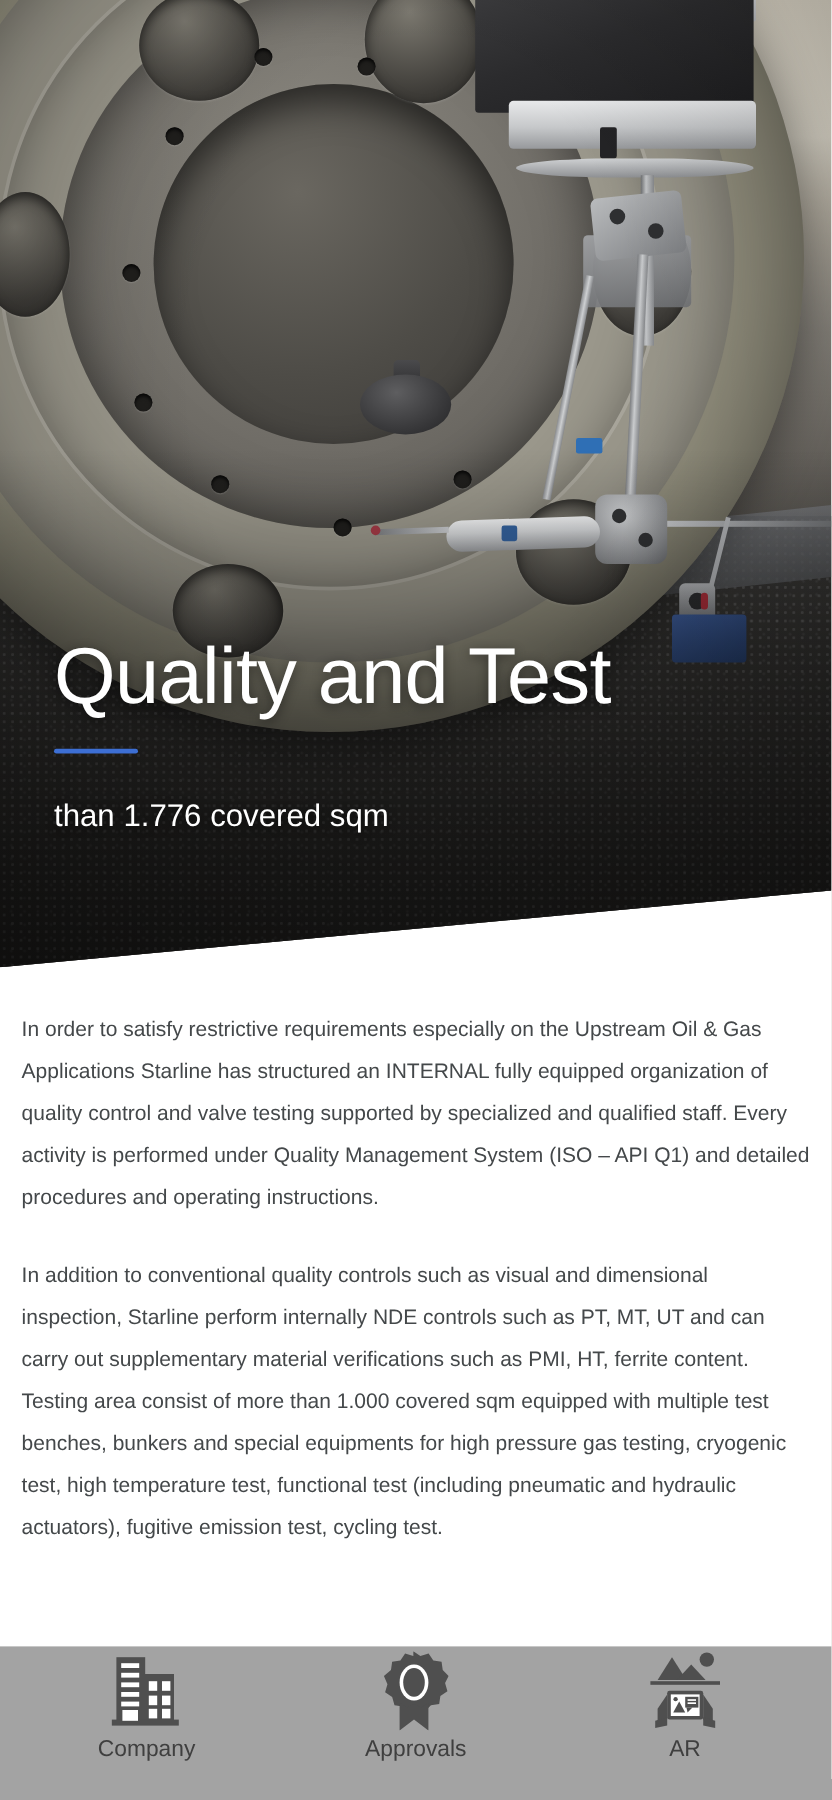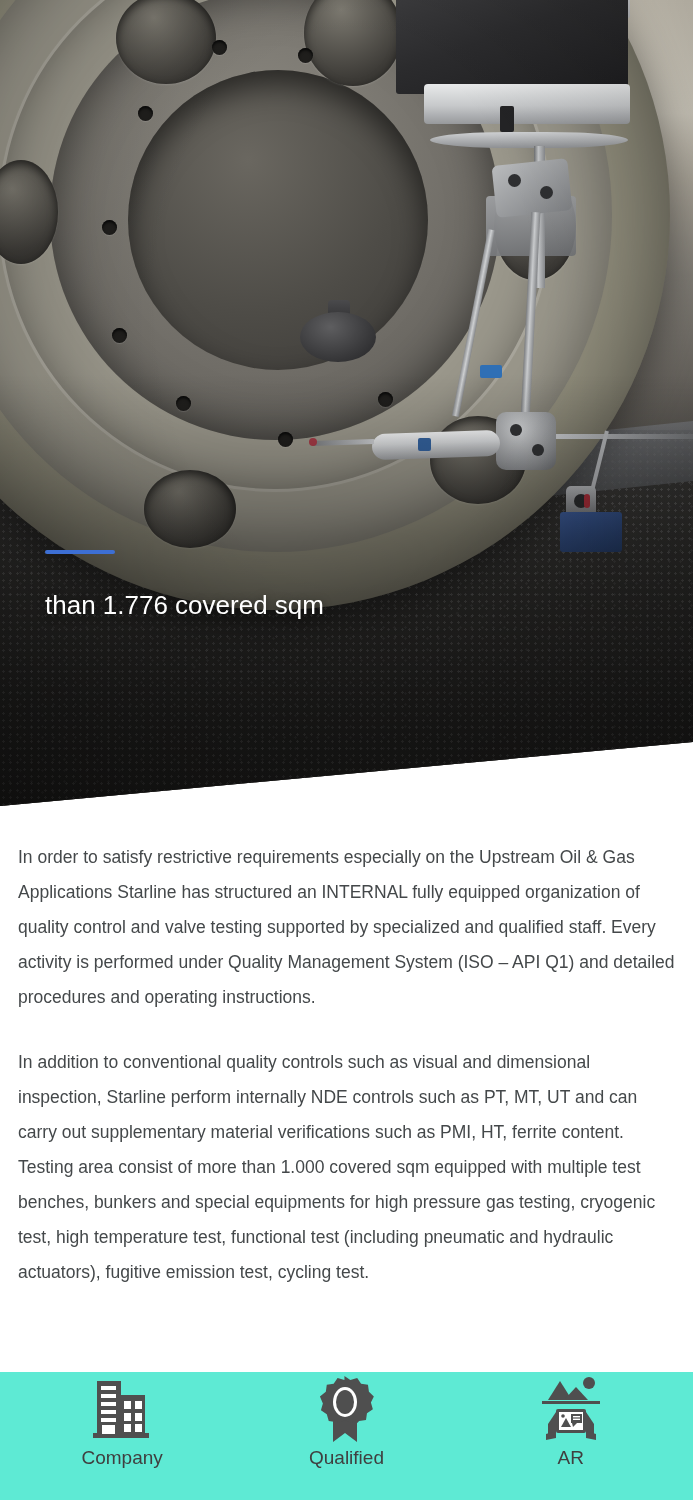--- a/index.html
+++ b/index.html
@@ -339,21 +339,21 @@
     position: absolute;
     left: 0;
     top: 1372px;
     width: 693px;
     height: 128px;
     display: flex;
     align-items: flex-start;
     justify-content: space-around;
     padding: 0 10px;
     box-sizing: border-box;
-    background: #5eead4;
+    background: #a3a3a3;
   }
   .nav-item {
     width: 125px;
     display: flex;
     flex-direction: column;
     align-items: center;
     cursor: pointer;
   }
   .nav-icon {
     height: 74px;
@@ -438,20 +438,21 @@
       <div class="fixture-post"></div>
       <div class="fixture-post-hole"></div>
       <div class="fixture-rod-red"></div>
       <div class="blue-fixture"></div>
 
       <div class="hero-vignette"></div>
     </div>
   </div>
 
   <div class="hero-text">
+    <h1 class="hero-title">Quality and Test</h1>
     <div class="hero-rule" style="background:#3d6fd4;"></div>
     <div class="hero-sub">
       <span>than 1.776 covered sqm</span>
     </div>
   </div>
 </section>
 
 <section class="content">
   <p class="para">In order to satisfy restrictive requirements especially on the Upstream Oil &amp; Gas Applications Starline has structured an INTERNAL fully equipped organization of quality control and valve testing supported by specialized and qualified staff. Every activity is performed under Quality Management System (ISO – API Q1) and detailed procedures and operating instructions.</p>
   <p class="para">In addition to conventional quality controls such as visual and dimensional inspection, Starline perform internally NDE controls such as PT, MT, UT and can carry out supplementary material verifications such as PMI, HT, ferrite content.  Testing area consist of more than 1.000 covered sqm equipped with multiple test benches, bunkers and special equipments for high pressure gas testing, cryogenic test, high temperature test, functional test (including pneumatic and hydraulic actuators), fugitive emission test, cycling test.</p>
@@ -487,21 +488,21 @@
 
   <div class="nav-item">
     <div class="nav-icon">
       <svg width="56" height="66" viewBox="0 0 56 66" fill="#4f4f4f">
         <polygon points="28,0 34,4 41,2 45,8 52,9 53,16 58,21 55,27 57,34 51,38 50,45 43,46 38,51 31,49 24,52 19,47 12,46 10,39 4,35 6,28 3,21 9,16 10,9 17,8 21,2 28,4" transform="translate(-1,0) scale(0.98)"></polygon>
         <ellipse cx="27" cy="26" rx="12" ry="15" fill="#ffffff"></ellipse>
         <ellipse cx="27" cy="26" rx="9" ry="12" fill="#4f4f4f"></ellipse>
         <polygon points="15,43 15,66 27,57 39,66 39,43 33,47 27,44 21,47"></polygon>
       </svg>
     </div>
-    <div class="nav-label">Qualified</div>
+    <div class="nav-label">Approvals</div>
   </div>
 
 
   <div class="nav-item">
     <div class="nav-icon">
       <svg width="62" height="66" viewBox="0 0 62 66" fill="#4f4f4f">
         <polygon points="20,5 32,24 8,24"></polygon>
         <polygon points="36,11 48,24 24,24"></polygon>
         <circle cx="49" cy="7" r="6"></circle>
         <rect x="2" y="25" width="58" height="3"></rect>

